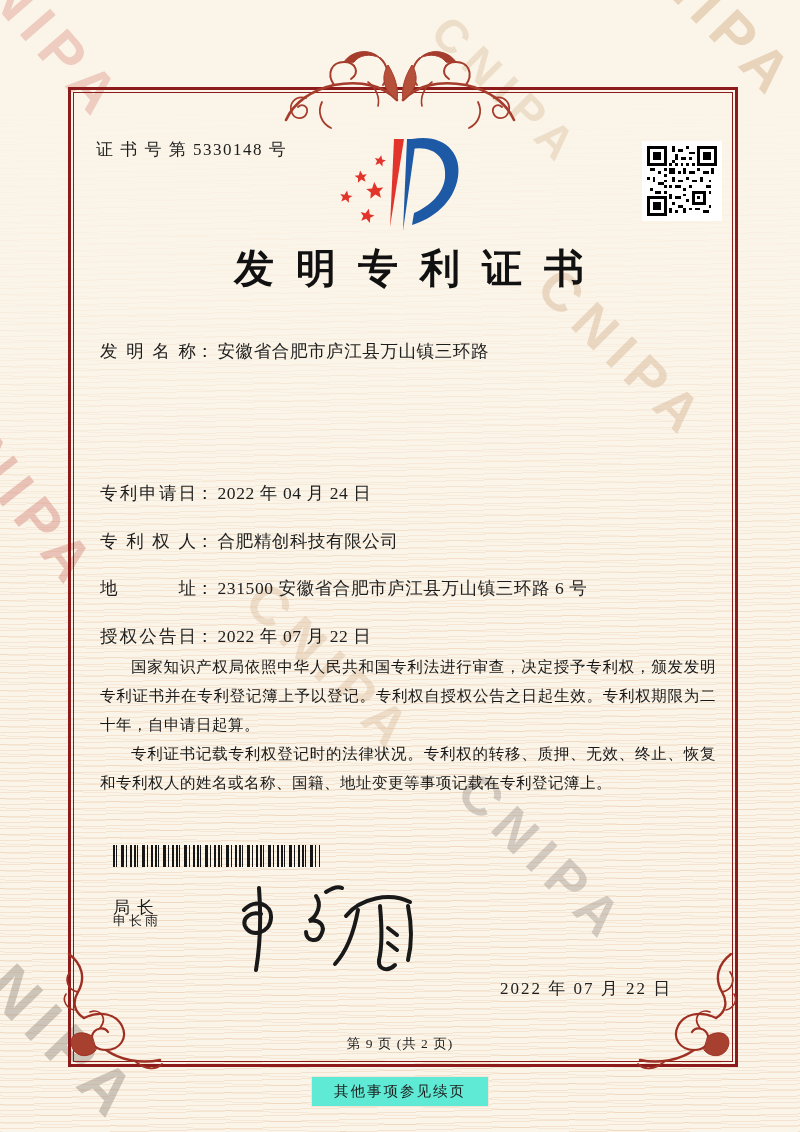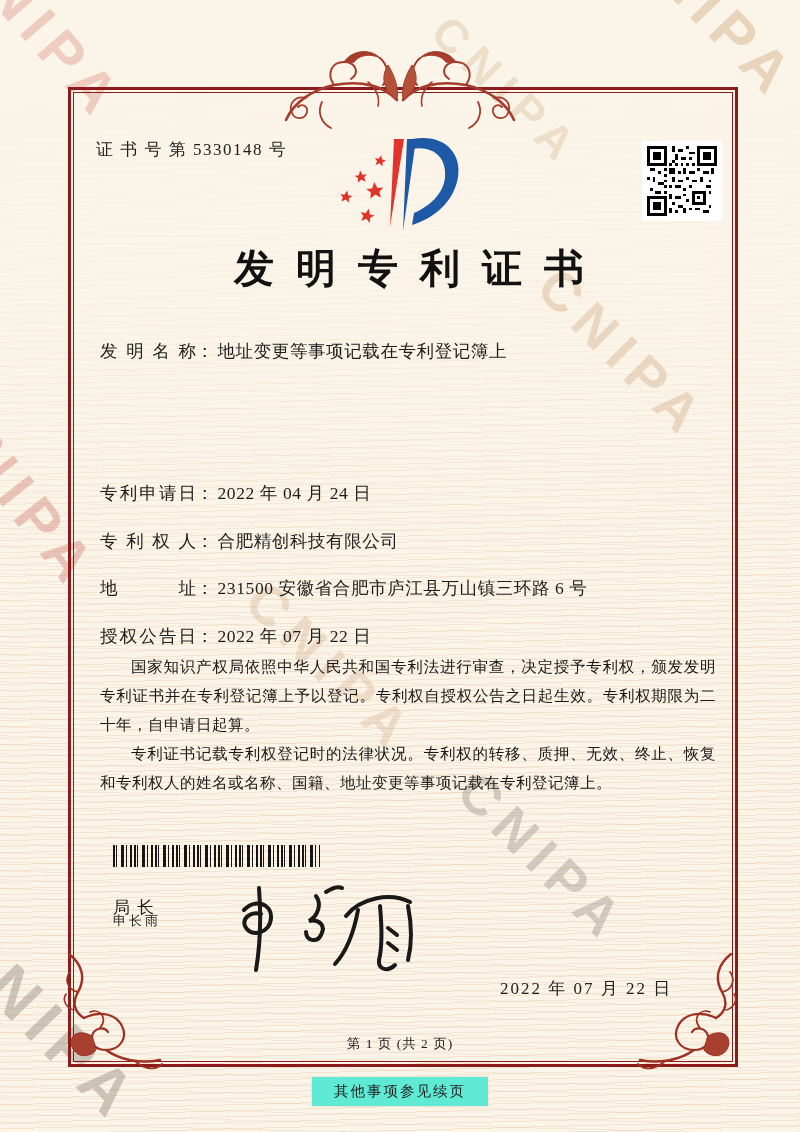--- a/index.html
+++ b/index.html
@@ -205,21 +205,21 @@
         <rect x="15" y="22" width="1" height="1"></rect>
         <rect x="17" y="22" width="2" height="1"></rect>
         <rect x="20" y="23" width="2" height="1"></rect>
         <rect x="22" y="21" width="1" height="1"></rect>
     </g>
   </svg>
 
   <div class="title">发明专利证书</div>
 
   <div class="fieldrow r1">
-    <span class="flabel">发明名称</span><span class="fcolon">：</span><span class="fvalue">地址变更等事项记载在专利登记簿上</span>
+    <span class="flabel">发明名称</span><span class="fcolon">：</span><span class="fvalue">安徽省合肥市庐江县万山镇三环路</span>
   </div>
   <div class="fieldrow r4">
     <span class="flabel">专利申请日</span><span class="fcolon">：</span><span class="fvalue">2022 年 04 月 24 日</span>
   </div>
   <div class="fieldrow r5">
     <span class="flabel">专利权人</span><span class="fcolon">：</span><span class="fvalue">合肥精创科技有限公司</span>
   </div>
   <div class="fieldrow r6">
     <span class="flabel">地址</span><span class="fcolon">：</span><span class="fvalue">231500 安徽省合肥市庐江县万山镇三环路 6 号</span>
   </div>
@@ -247,16 +247,16 @@
       <path d="M130,30 C126,52 118,72 107,84"></path>
       <path d="M152,26 C154,48 154,68 151,80 C150,90 160,92 167,85"></path>
       <path d="M180,26 C184,46 184,64 180,80"></path>
       <path d="M160,48 L169,55"></path>
       <path d="M160,63 L169,70"></path>
     </g>
   </svg>
 
   <div class="issue-date">2022 年 07 月 22 日</div>
 
-  <div class="pageinfo">第 1 页 (共 2 页)</div>
+  <div class="pageinfo">第 9 页 (共 2 页)</div>
   <div class="footnote">其他事项参见续页</div>
 
 </div>
 
 </body></html>

